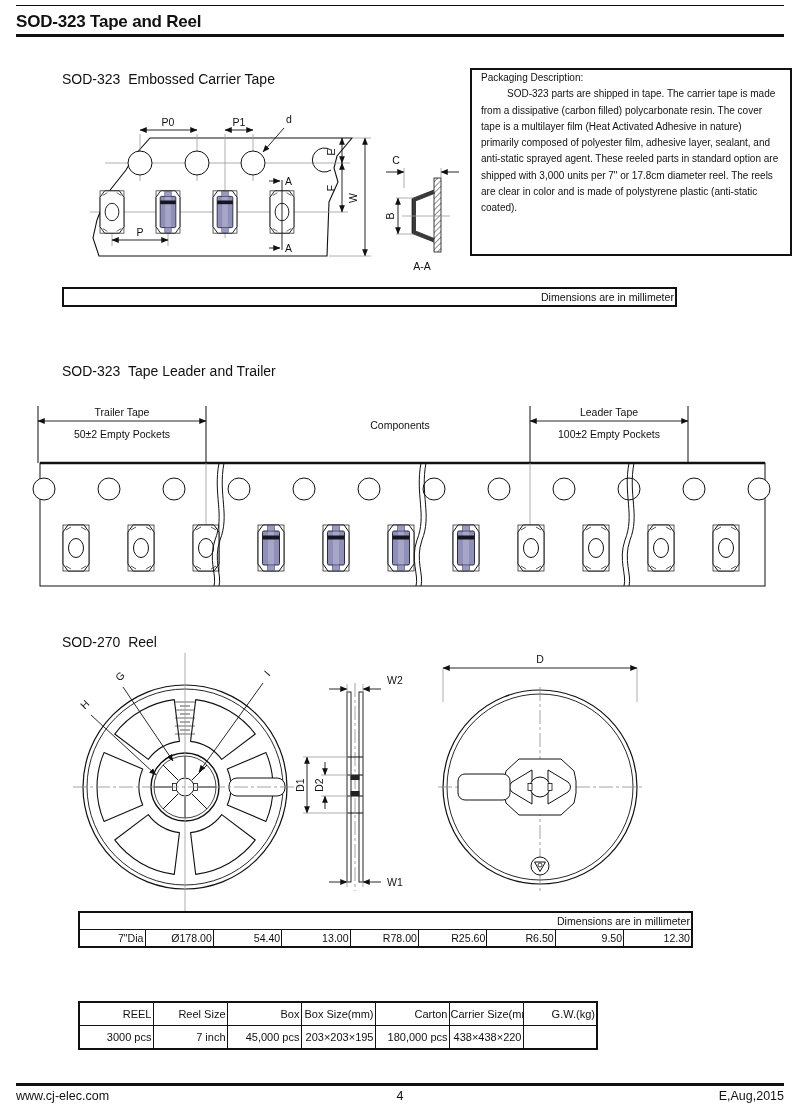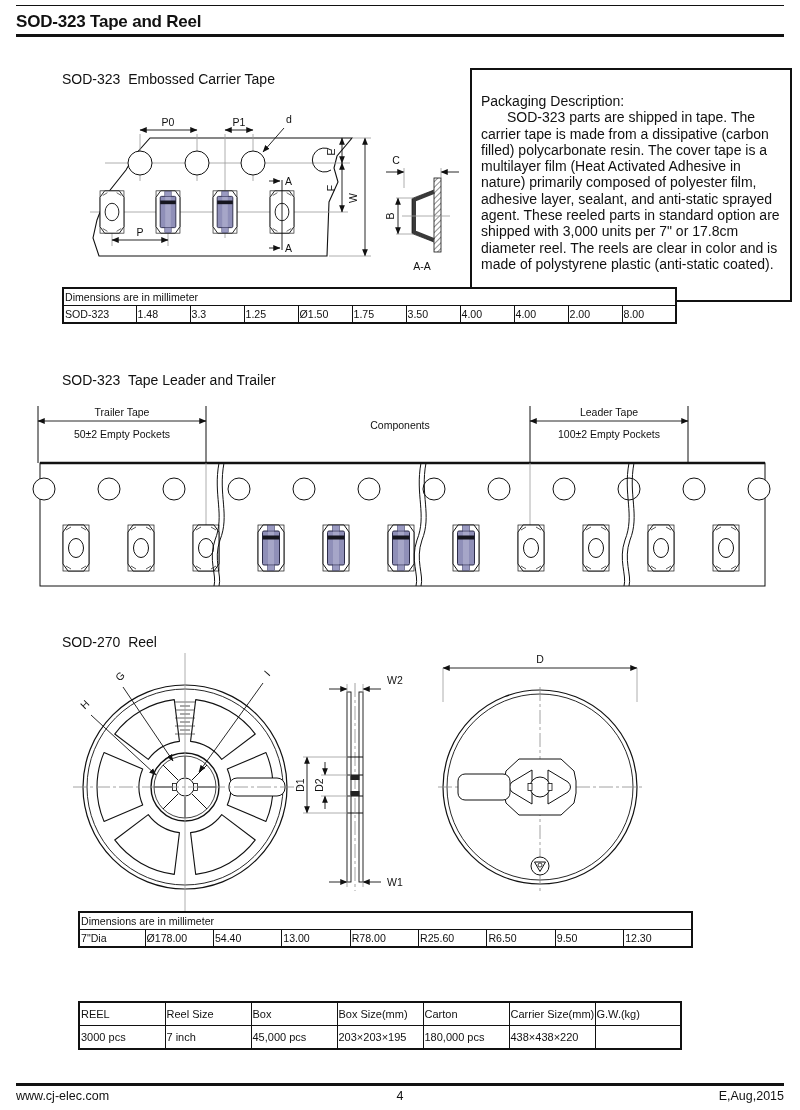--- a/index.html
+++ b/index.html
@@ -2,25 +2,25 @@
 <html><head>
 <meta charset="utf-8">
 <style>
   html,body{margin:0;padding:0;background:#e8e8e8}
   .page{position:relative;width:800px;height:1110px;background:#ffffff;
         font-family:"Liberation Sans",sans-serif;color:#111;overflow:hidden}
   .rule{position:absolute;background:#111}
   .h-title{position:absolute;left:16px;top:12px;font-size:17px;font-weight:bold;letter-spacing:-0.2px;white-space:pre}
   .sec-title{position:absolute;font-size:14px;white-space:pre}
   .pkg-box{position:absolute;left:470px;top:68px;width:300px;height:184px;
-           border:2px solid #111;padding:23px 9px;font-size:14px;line-height:16.3px}
+           border:2px solid #111;padding:0 9px;font-size:10px;line-height:16.3px}
   .pkg-body{text-indent:26px}
   table.t{position:absolute;border-collapse:collapse;table-layout:fixed;
           font-size:10.6px;border:2px solid #111;background:#fff}
-  table.t td{border:1px solid #111;text-align:left;padding:0 1px;height:16px;
+  table.t td{border:1px solid #111;text-align:right;padding:0 1px;height:16px;
              overflow:hidden;white-space:nowrap}
   table.t3 td{height:22px;font-size:11px}
   .ft{position:absolute;top:1089px;font-size:12.5px}
   svg{position:absolute;overflow:visible}
   svg text{font-family:"Liberation Sans",sans-serif;font-size:10.5px;fill:#111}
   .dim{stroke:#111;stroke-width:0.9;fill:none}
   .thin{stroke:#111;stroke-width:1;fill:none}
   .gray{stroke:#999;stroke-width:0.8;fill:none}
   .cdash{stroke:#8a8a8a;stroke-width:0.8;fill:none;stroke-dasharray:14 3 3 3}
 </style>
@@ -149,37 +149,24 @@
         <col>
         <col>
         <col>
         <col>
         <col>
       </colgroup>
     <tbody>
         <tr>
           <td colspan="11">Dimensions are in millimeter</td>
         </tr>
-    <tr>
-      <td>SOD-323</td>
-          <td>1.48</td>
-      <td>3.3</td>
-          <td>1.25</td>
-      <td>Ø1.50</td>
-          <td>1.75</td>
-      <td>3.50</td>
-          <td>4.00</td>
-      <td>4.00</td>
-          <td>2.00</td>
-      <td>8.00</td>
-    </tr>
   </tbody>
     </table>
 
-  <div class="sec-title" style="left:62px;top:372px">SOD-323  Tape Leader and Trailer</div>
+  <div class="sec-title" style="left:62px;top:363px">SOD-323  Tape Leader and Trailer</div>
 
   <svg style="left:28px;top:400px" width="745" height="195" viewBox="0 0 745 195">
     <defs>
       <marker id="ar2" markerWidth="9" markerHeight="8" refX="7.5" refY="4" orient="auto-start-reverse">
         <path d="M0,0.8 L8,4 L0,7.2 Z" fill="#111"></path>
       </marker>
       <g id="pkE2">
         <rect x="-13" y="-23" width="26" height="46" fill="#fff" stroke="#111" stroke-width="0.7"></rect>
         <path d="M-13,-16 L-8,-23 H8 L13,-16 V16 L8,23 H-8 L-13,16 Z" fill="#fff" stroke="#111" stroke-width="1"></path>
         <path d="M-10,-18 L-5,-21 M5,-21 L10,-18 M-10,18 L-5,21 M5,21 L10,18" stroke="#111" stroke-width="0.7" fill="none"></path>
@@ -397,21 +384,21 @@
           <td>13.00</td>
       <td>R78.00</td>
           <td>R25.60</td>
       <td>R6.50</td>
           <td>9.50</td>
       <td>12.30</td>
     </tr>
   </tbody>
     </table>
 
-  <table class="t t3" style="left:78px;top:1001px;width:604px">
+  <table class="t t3" style="left:78px;top:1001px;width:520px">
     <tbody>
         <tr>
       <td>REEL</td>
           <td>Reel Size</td>
       <td>Box</td>
           <td>Box Size(mm)</td>
       <td>Carton</td>
           <td>Carrier Size(mm)</td>
       <td>G.W.(kg)</td>
     </tr>

